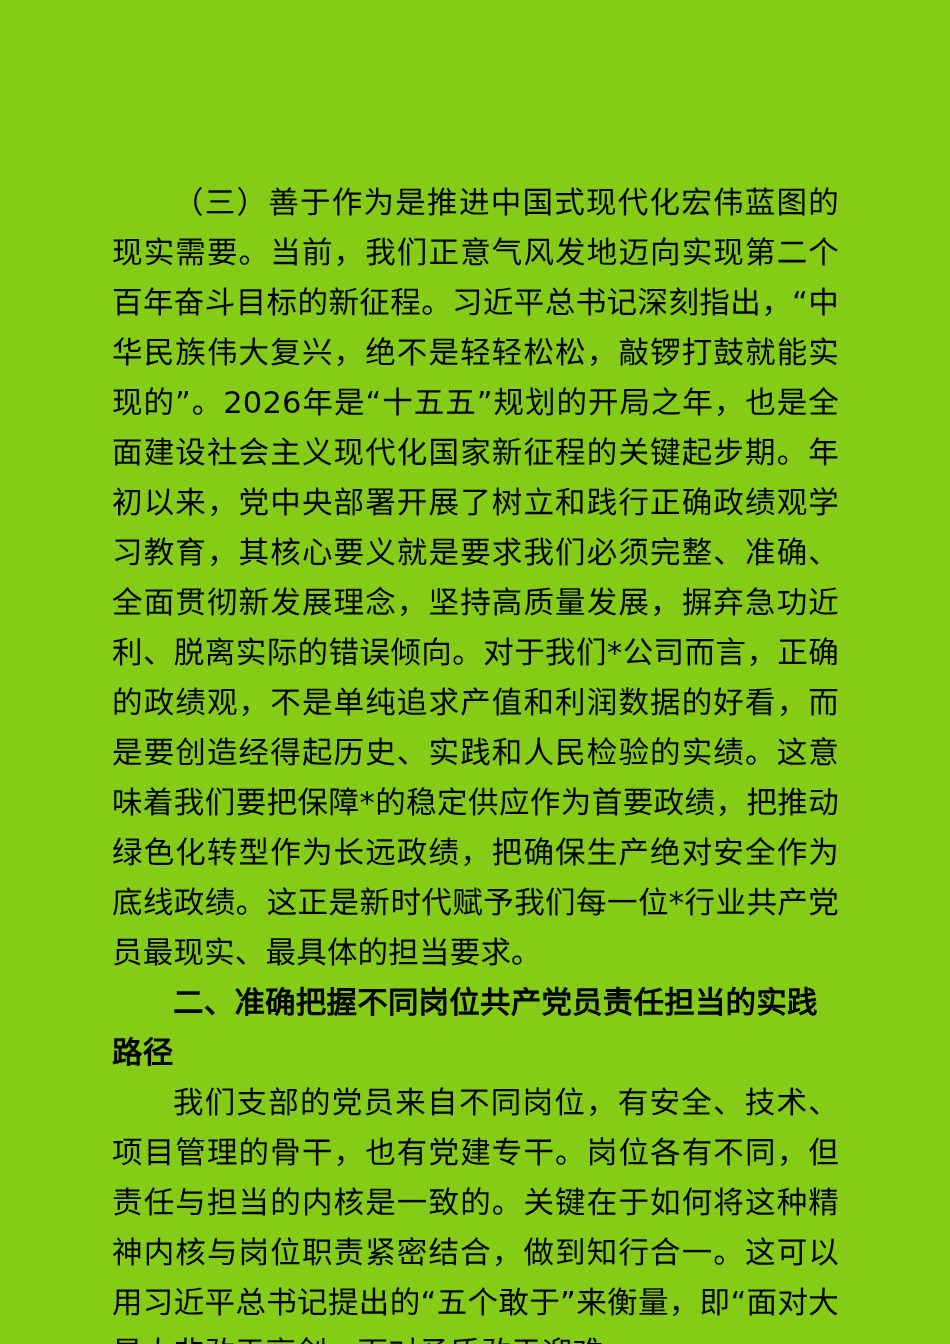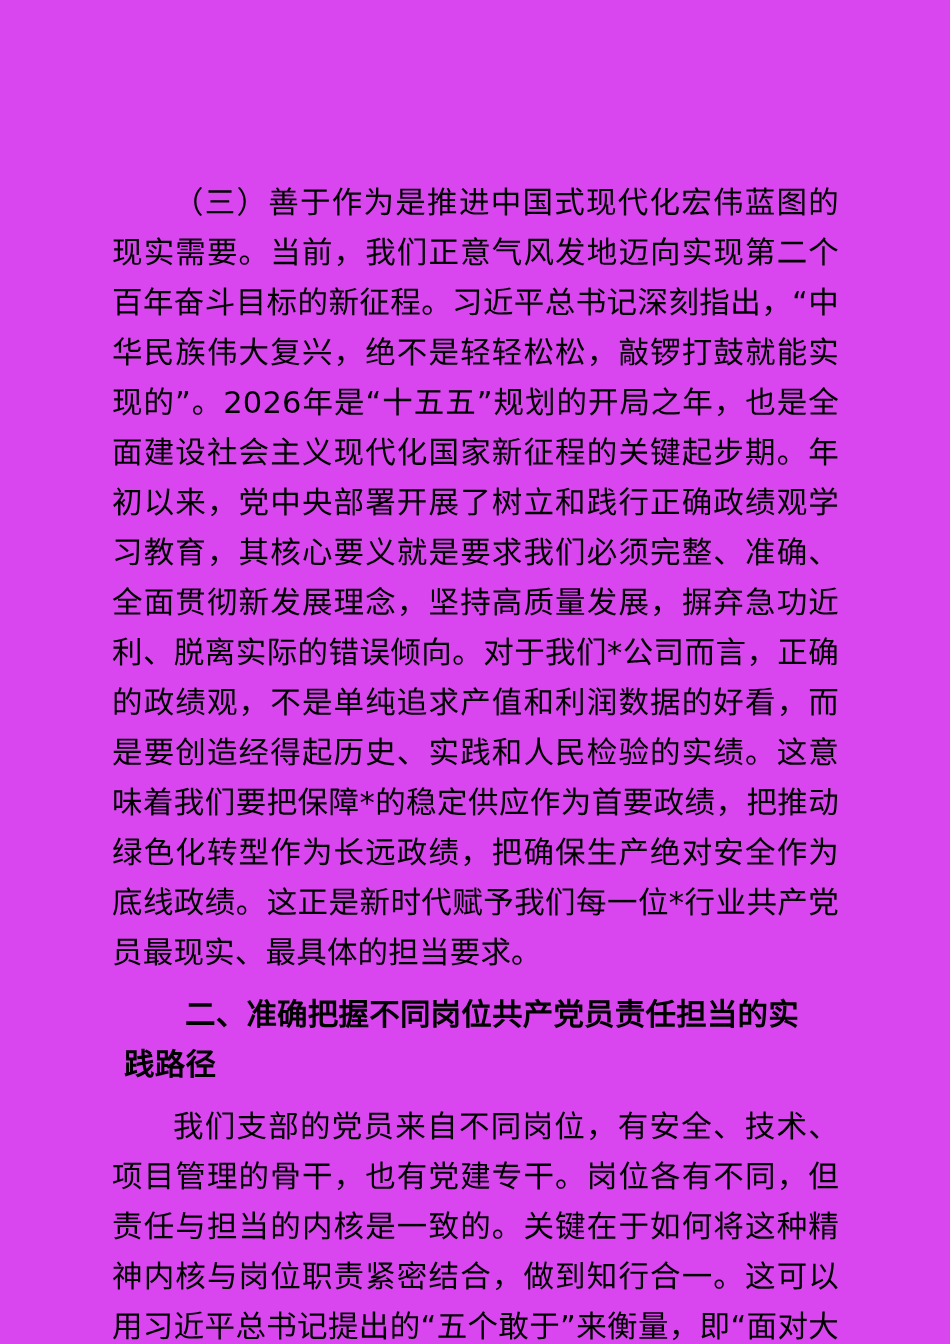--- a/index.html
+++ b/index.html
@@ -16,21 +16,21 @@
     font-family: "DejaVu Sans", "Liberation Sans", sans-serif;
     color: #000000;
     -webkit-font-smoothing: antialiased;
   }
 
   .page {
     position: relative;
     box-sizing: border-box;
     width: 950px;
     height: 1344px;
-    background: #d946ef;
+    background: #84cc16;
     padding: 0;
   }
 
   
   .doc-body {
     position: absolute;
     left: 112px;
     top: 178px;
     width: 727px;
   }
@@ -42,21 +42,21 @@
     line-height: 50px;
     letter-spacing: 0.2px;
     text-align: justify;
     text-justify: inter-ideograph;
     text-indent: 2em;
     word-break: break-all;
     font-weight: 400;
   }
 
   .heading {
-    margin: 12px;
+    margin: 0;
     padding: 0;
     font-size: 30.5px;
     line-height: 50px;
     letter-spacing: 0.2px;
     text-indent: 2em;
     font-weight: 700;
     text-align: left;
     word-break: break-all;
   }
 

